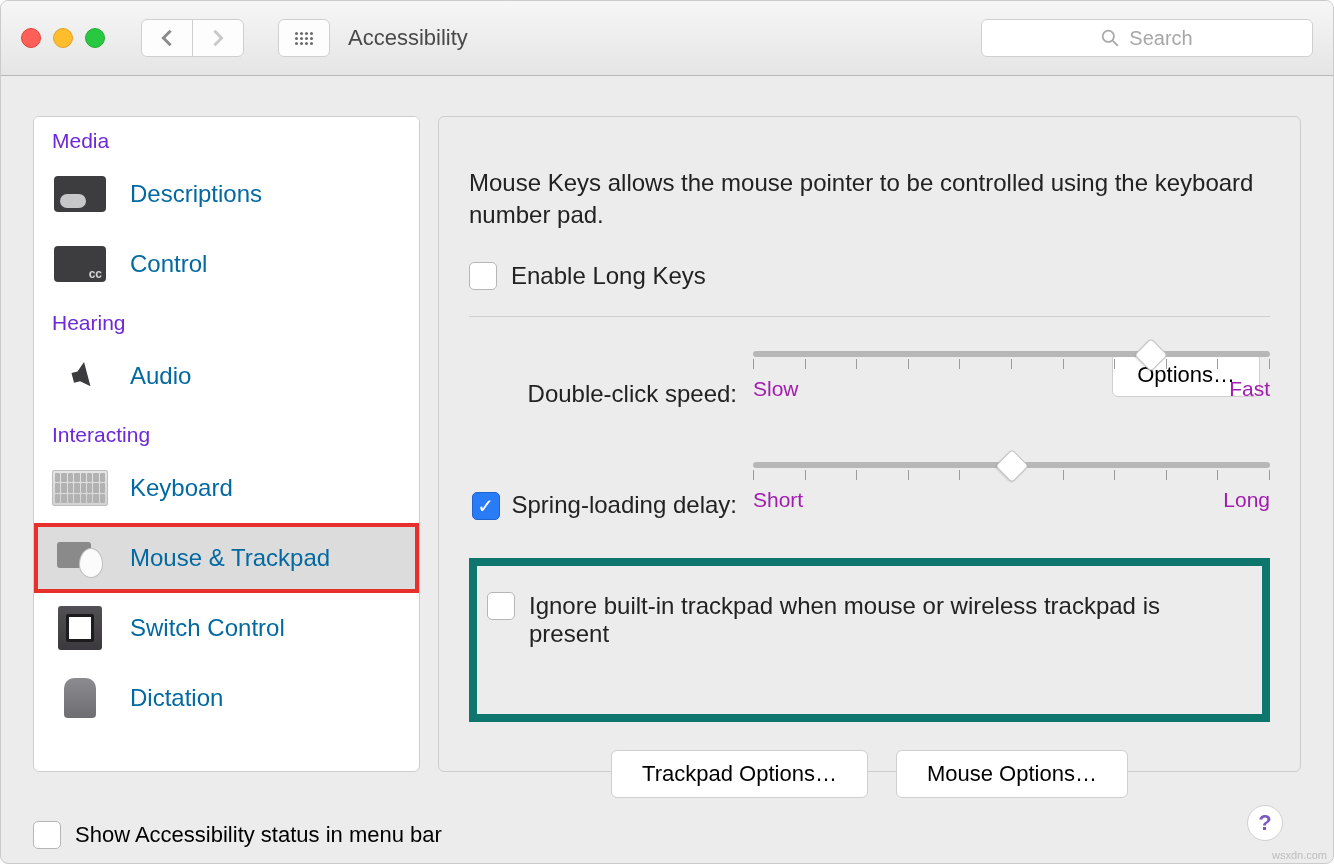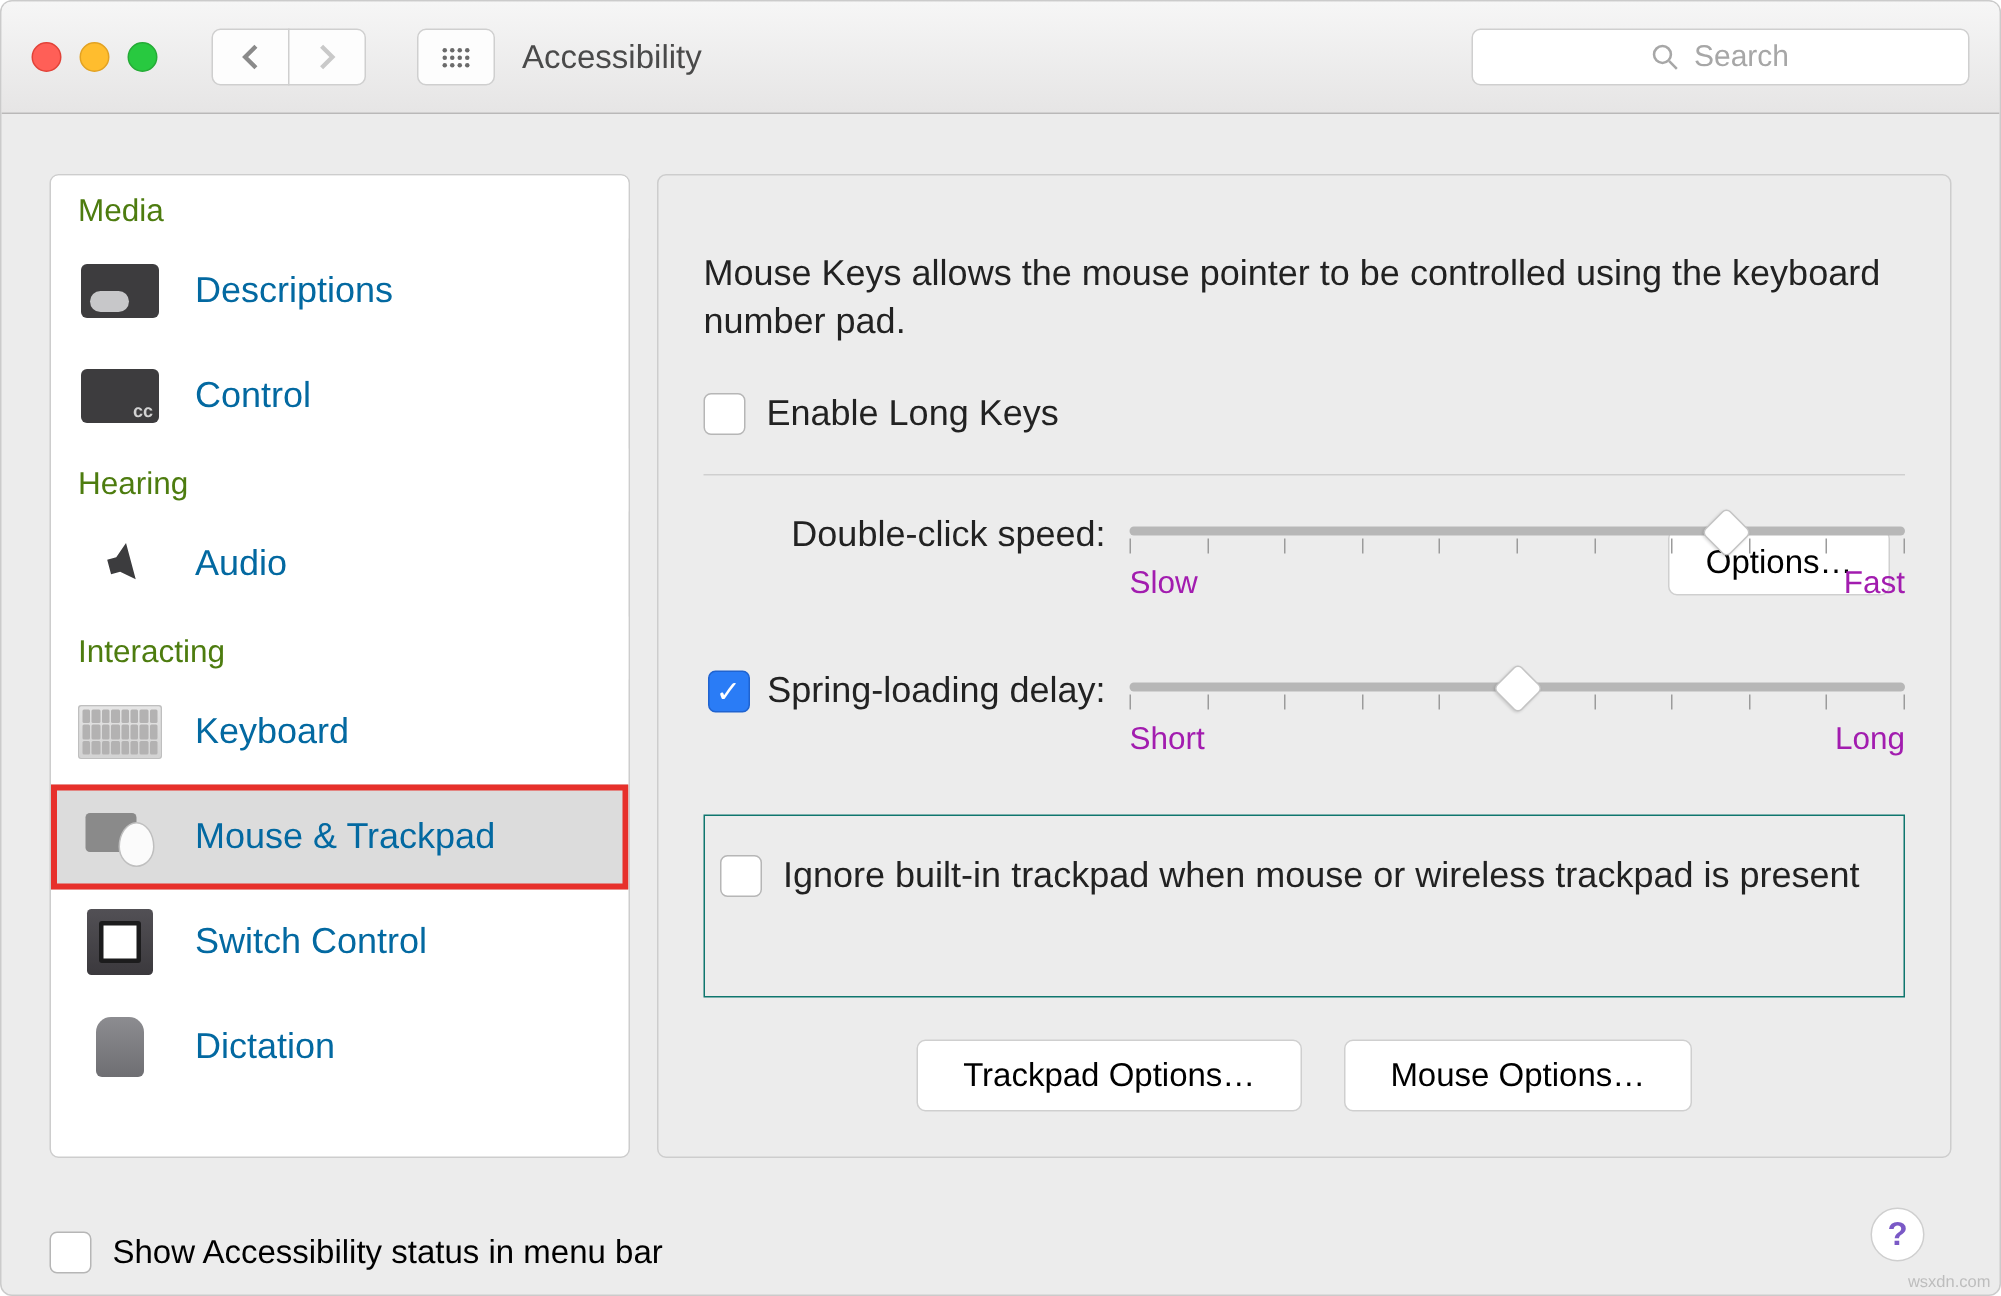--- a/index.html
+++ b/index.html
@@ -19,21 +19,21 @@
 .grid-btn{width:50px;height:36px;background:#fdfdfd;border:1px solid #cfcfcf;border-radius:6px;display:flex;align-items:center;justify-content:center;margin-left:16px;}
 .grid-ic{display:grid;grid-template-columns:repeat(4,3px);grid-template-rows:repeat(3,3px);gap:2px;}
 .grid-ic span{background:#6b6b6b;border-radius:50%;}
 #title{flex:1;text-align:left;font-size:22px;color:#4a4a4a;}
 #search{width:330px;height:36px;background:#fff;border:1px solid #cfcfcf;border-radius:6px;display:flex;align-items:center;justify-content:center;gap:10px;color:#a7a7a7;font-size:20px;}
 #search svg{width:18px;height:18px;}
 
 
 #body{display:flex;padding:40px 32px 0 32px;gap:18px;height:696px;box-sizing:border-box;}
 #sidebar{width:385px;background:#fff;border:1px solid #cdcdcd;border-radius:6px;overflow:hidden;position:relative;}
-.section-hdr{font-size:21px;color:#4d7c0f;padding:12px 18px 6px 18px;background:#fff;}
+.section-hdr{font-size:21px;color:#6d28d9;padding:12px 18px 6px 18px;background:#fff;}
 .row{display:flex;align-items:center;padding:14px 18px;gap:22px;font-size:24px;color:#0369a1;position:relative;}
 .row.sel{background:#dcdcdc;}
 .row.highlight{outline:4px solid #e7302b;outline-offset:-4px;}
 .ic{width:56px;height:42px;display:flex;align-items:center;justify-content:center;}
 
 .ic-desc{background:#3d3c3e;border-radius:4px;width:52px;height:36px;position:relative;}
 .ic-desc::after{content:"";position:absolute;left:6px;bottom:4px;width:26px;height:14px;background:#c7c7c9;border-radius:8px;}
 .ic-cap{background:#3d3c3e;border-radius:4px;width:52px;height:36px;position:relative;}
 .ic-cap::after{content:"cc";position:absolute;right:4px;bottom:1px;color:#d2d2d2;font-size:12px;font-weight:bold;}
 .ic-audio{transform:rotate(-15deg);}
@@ -48,29 +48,29 @@
 .ic-dict{width:32px;height:40px;background:linear-gradient(#8c8c90,#6e6e72);border-radius:10px 10px 4px 4px;position:relative;}
 
 #content{flex:1;background:#ececec;border:1px solid #cdcdcd;border-radius:6px;padding:50px 30px 30px 30px;font-size:24px;color:#222;position:relative;box-sizing:border-box;}
 #desc{line-height:1.35;margin-bottom:30px;}
 .check-row{display:flex;align-items:flex-start;gap:14px;margin-bottom:10px;}
 .cb{width:26px;height:26px;background:#fff;border:1px solid #b6b6b6;border-radius:5px;flex-shrink:0;display:flex;align-items:center;justify-content:center;font-size:20px;color:#fff;}
 .cb.checked{background:#2a7cf6;border-color:#1f63d0;}
 .opts-btn{position:absolute;right:40px;top:236px;font-size:22px;background:#fff;border:1px solid #cfcfcf;border-radius:6px;padding:8px 24px;}
 hr.sep{border:none;border-top:1px solid #cfcfcf;margin:26px 0;}
 .slider-row{display:flex;align-items:flex-start;gap:16px;margin:18px 0 46px 0;}
-.slider-label{width:268px;text-align:right;padding-top:0;}
+.slider-label{width:268px;text-align:right;padding-top:0;margin-top:37px;}
 .slider-label .cb{display:inline-flex;vertical-align:middle;margin-right:12px;}
 .slider-box{flex:1;position:relative;}
 .track{height:6px;background:#b7b7b7;border-radius:3px;position:relative;margin-top:8px;}
 .ticks{position:absolute;top:8px;left:0;right:0;display:flex;justify-content:space-between;}
 .ticks i{width:1px;height:10px;background:#9b9b9b;}
 .thumb{position:absolute;top:-8px;width:22px;height:22px;background:#fff;border:1px solid #c4c4c4;border-radius:4px;transform:translateX(-50%) rotate(45deg);box-shadow:0 1px 2px rgba(0,0,0,.15);}
 .slider-ends{display:flex;justify-content:space-between;font-size:21px;color:#a21caf;margin-top:20px;}
-.ignore-box{border:1px solid #0f766e;padding:26px 16px 56px 10px;margin-top:-8px;}
+.ignore-box{border:8px solid #0f766e;padding:26px 16px 56px 10px;margin-top:-8px;}
 .bottom-btns{display:flex;justify-content:center;gap:28px;margin-top:28px;}
 .mac-btn{font-size:22px;background:#fff;border:1px solid #cfcfcf;border-radius:6px;padding:10px 30px;}
 
 
 #footer{position:absolute;left:32px;right:32px;bottom:14px;display:flex;align-items:center;gap:14px;font-size:22px;}
 #help{position:absolute;right:50px;bottom:22px;width:34px;height:34px;border-radius:50%;background:#fff;border:1px solid #cfcfcf;display:flex;align-items:center;justify-content:center;color:#7a59c6;font-size:22px;font-weight:bold;}
 #watermark{position:absolute;right:6px;bottom:2px;font-size:11px;color:#bdbdbd;}
 </style>
 </head>
 <body>

